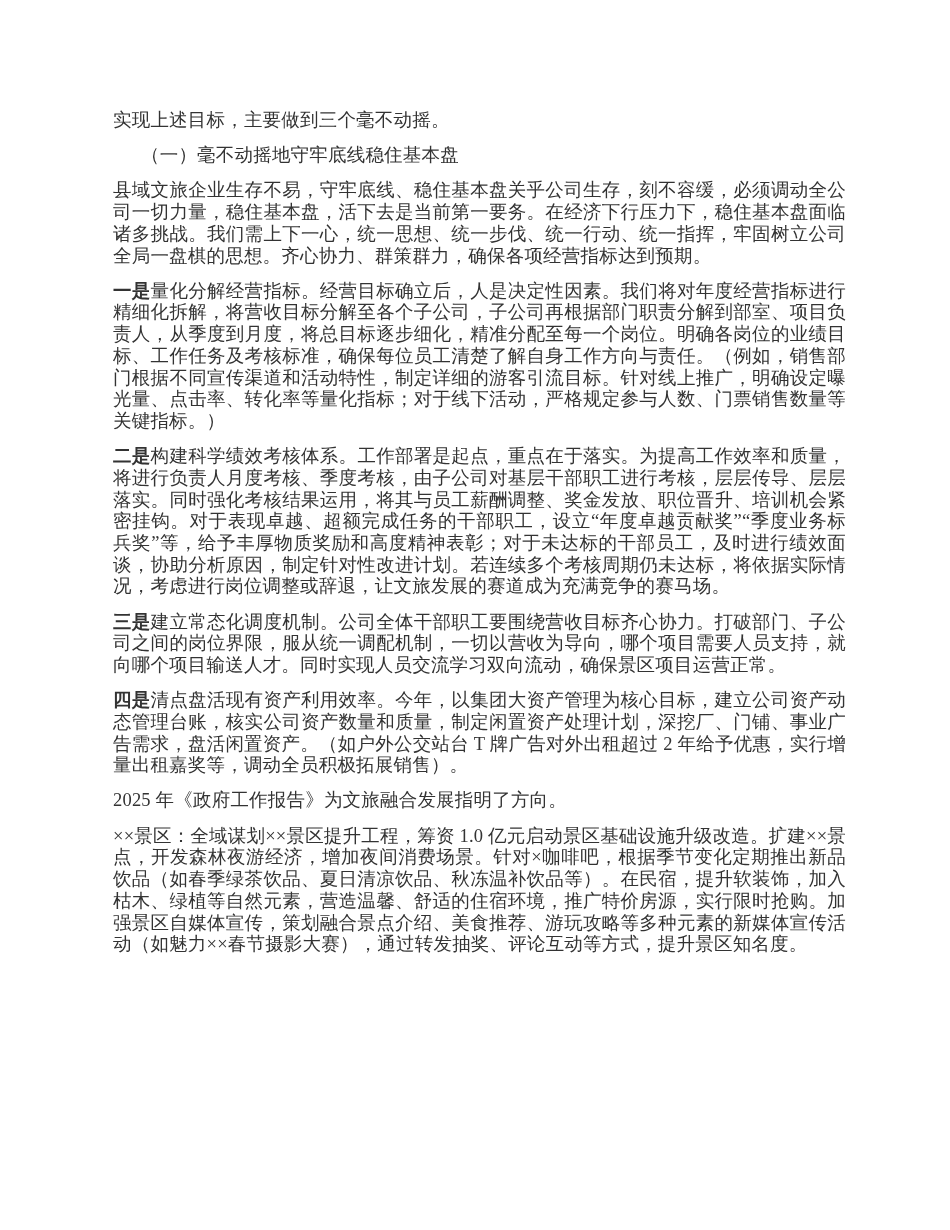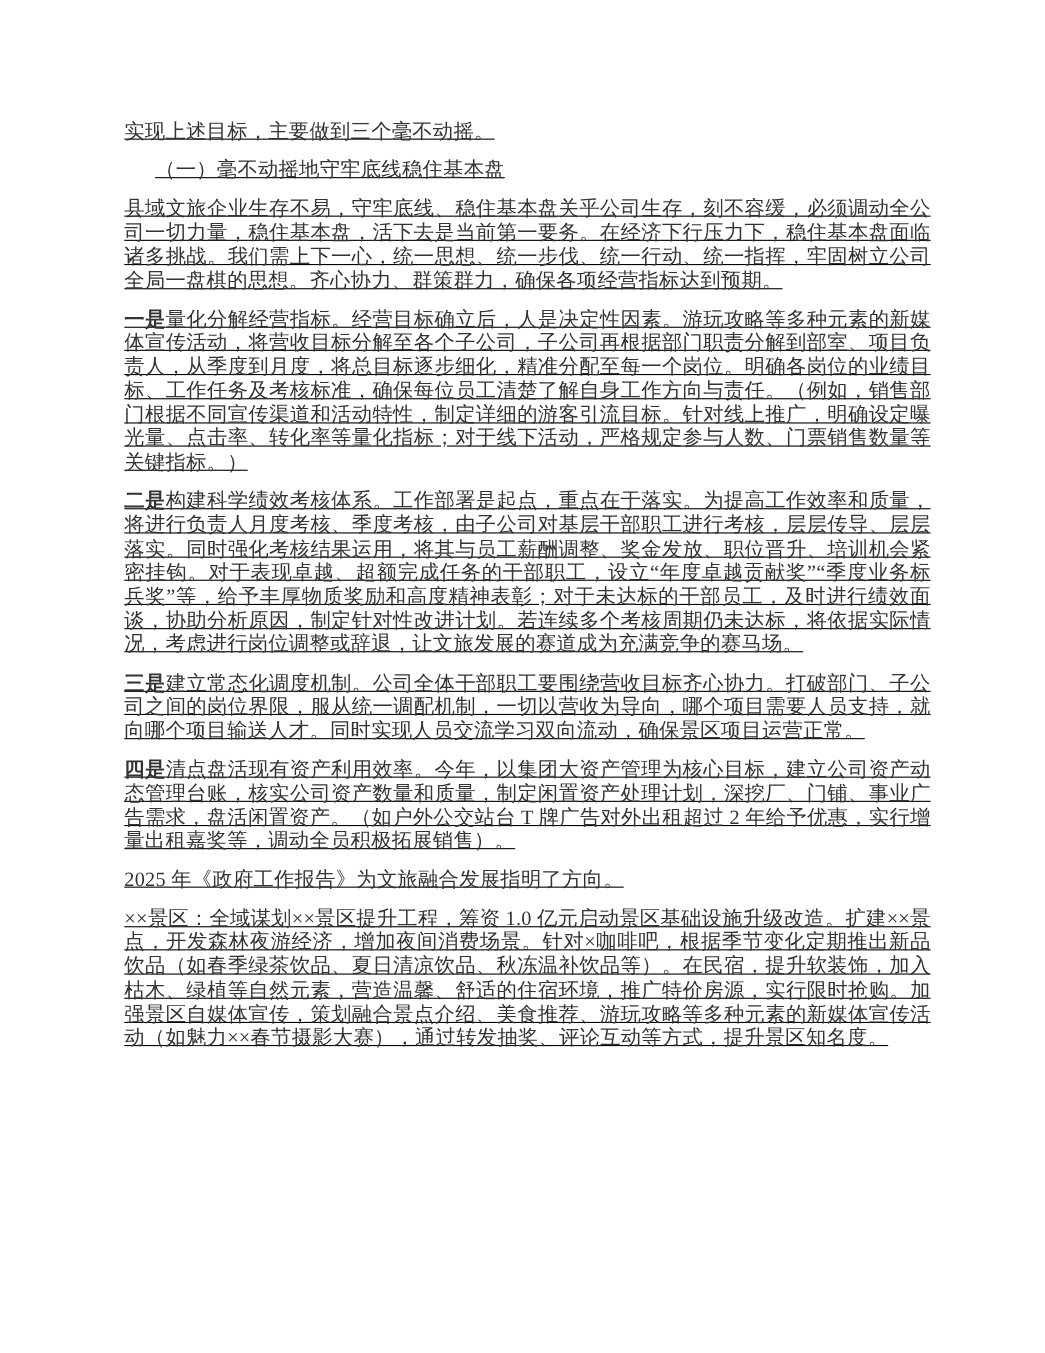--- a/index.html
+++ b/index.html
@@ -12,21 +12,20 @@
     height: 1230px;
     overflow: hidden;
     font-family: "Liberation Serif", "DejaVu Serif", serif;
   }
   .page {
     box-sizing: border-box;
     width: 950px;
     height: 1230px;
     padding: 110px 104px 40px 113px;
     background: #ffffff;
-    text-decoration: underline;
   }
   .doc p {
     margin: 0 0 13.5px 0;
     font-size: 18.5px;
     line-height: 21.7px;
     color: #333333;
     text-align: justify;
     text-justify: inter-character;
     letter-spacing: 0.2px;
     word-break: break-all;
@@ -44,21 +43,21 @@
 
 <div class="page">
   <div class="doc">
 
     <p>实现上述目标，主要做到三个毫不动摇。</p>
 
     <p class="heading">（一）毫不动摇地守牢底线稳住基本盘</p>
 
     <p>县域文旅企业生存不易，守牢底线、稳住基本盘关乎公司生存，刻不容缓，必须调动全公司一切力量，稳住基本盘，活下去是当前第一要务。在经济下行压力下，稳住基本盘面临诸多挑战。我们需上下一心，统一思想、统一步伐、统一行动、统一指挥，牢固树立公司全局一盘棋的思想。齐心协力、群策群力，确保各项经营指标达到预期。</p>
 
-    <p><b class="lead">一是</b><span>量化分解经营指标。经营目标确立后，人是决定性因素。游玩攻略等多种元素的新媒体宣传活动，将营收目标分解至各个子公司，子公司再根据部门职责分解到部室、项目负责人，从季度到月度，将总目标逐步细化，精准分配至每一个岗位。明确各岗位的业绩目标、工作任务及考核标准，确保每位员工清楚了解自身工作方向与责任。（例如，销售部门根据不同宣传渠道和活动特性，制定详细的游客引流目标。针对线上推广，明确设定曝光量、点击率、转化率等量化指标；对于线下活动，严格规定参与人数、门票销售数量等关键指标。）</span></p>
+    <p><b class="lead">一是</b><span>量化分解经营指标。经营目标确立后，人是决定性因素。我们将对年度经营指标进行精细化拆解，将营收目标分解至各个子公司，子公司再根据部门职责分解到部室、项目负责人，从季度到月度，将总目标逐步细化，精准分配至每一个岗位。明确各岗位的业绩目标、工作任务及考核标准，确保每位员工清楚了解自身工作方向与责任。（例如，销售部门根据不同宣传渠道和活动特性，制定详细的游客引流目标。针对线上推广，明确设定曝光量、点击率、转化率等量化指标；对于线下活动，严格规定参与人数、门票销售数量等关键指标。）</span></p>
 
     <p><b class="lead">二是</b><span>构建科学绩效考核体系。工作部署是起点，重点在于落实。为提高工作效率和质量，将进行负责人月度考核、季度考核，由子公司对基层干部职工进行考核，层层传导、层层落实。同时强化考核结果运用，将其与员工薪酬调整、奖金发放、职位晋升、培训机会紧密挂钩。对于表现卓越、超额完成任务的干部职工，设立“年度卓越贡献奖”“季度业务标兵奖”等，给予丰厚物质奖励和高度精神表彰；对于未达标的干部员工，及时进行绩效面谈，协助分析原因，制定针对性改进计划。若连续多个考核周期仍未达标，将依据实际情况，考虑进行岗位调整或辞退，让文旅发展的赛道成为充满竞争的赛马场。</span></p>
 
     <p><b class="lead">三是</b><span>建立常态化调度机制。公司全体干部职工要围绕营收目标齐心协力。打破部门、子公司之间的岗位界限，服从统一调配机制，一切以营收为导向，哪个项目需要人员支持，就向哪个项目输送人才。同时实现人员交流学习双向流动，确保景区项目运营正常。</span></p>
 
     <p><b class="lead">四是</b><span>清点盘活现有资产利用效率。今年，以集团大资产管理为核心目标，建立公司资产动态管理台账，核实公司资产数量和质量，制定闲置资产处理计划，深挖厂、门铺、事业广告需求，盘活闲置资产。（如户外公交站台 T 牌广告对外出租超过 2 年给予优惠，实行增量出租嘉奖等，调动全员积极拓展销售）。</span></p>
 
 
     <p>2025 年《政府工作报告》为文旅融合发展指明了方向。</p>
 

